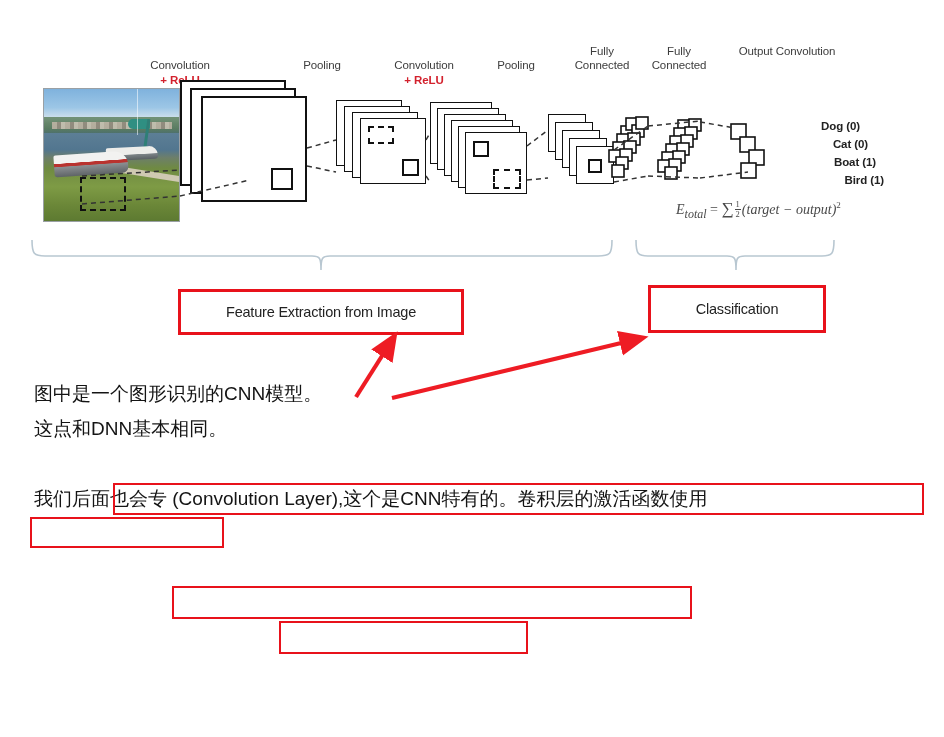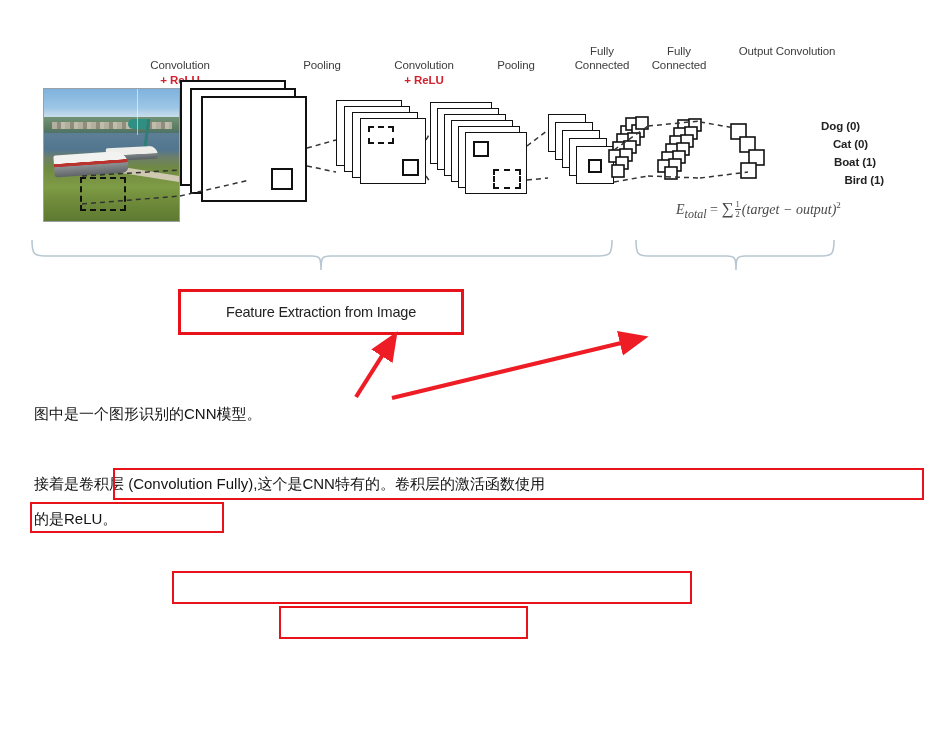--- a/index.html
+++ b/index.html
@@ -190,24 +190,24 @@
   }
   .frac .num { display: block; border-bottom: 1px solid #4a4a4a; padding: 0 1px; }
   .frac .den { display: block; padding: 0 1px; }
   .sup { font-size: 9px; vertical-align: super; font-style: normal; }
   .sub { font-size: 12px; vertical-align: sub; }
 
   
   #body-text {
     position: absolute;
     left: 34px;
-    top: 396px;
+    top: 376px;
     width: 890px;
     font-family: "Liberation Sans", sans-serif;
-    font-size: 15px;
+    font-size: 19px;
     color: #141414;
   }
   .para { position: relative; }
   .tline {
     height: 35px;
     line-height: 35px;
     white-space: nowrap;
     position: relative;
   }
   .spacer-line { height: 35px; }
@@ -368,42 +368,45 @@
   <svg id="brace-svg">
     <g fill="none" stroke="#b8c7d1" stroke-width="1.6">
       <path d="M32,4 C32,18 34,20 45,20 L312,20 C320,20 321,22 321,34 C321,22 322,20 330,20 L598,20 C610,20 612,18 612,4"></path>
       <path d="M636,4 C636,18 638,20 648,20 L727,20 C735,20 736,22 736,34 C736,22 737,20 745,20 L822,20 C832,20 834,18 834,4"></path>
     </g>
   </svg>
 
   <div class="section-box" id="feature-extraction-box">
     <span>Feature Extraction from Image</span>
   </div>
+  <div class="section-box" id="classification-box">
+    <span>Classification</span>
+  </div>
 
   <svg id="arrows-svg">
     <defs>
       <marker id="ah" markerWidth="7" markerHeight="7" refX="5.4" refY="3" orient="auto">
         <polygon points="0,0 7,3 0,6" fill="#ee1c24"></polygon>
       </marker>
     </defs>
     <line x1="356" y1="72" x2="394" y2="12" stroke="#ee1c24" stroke-width="4.2" marker-end="url(#ah)"></line>
     <line x1="392" y1="73" x2="642" y2="13" stroke="#ee1c24" stroke-width="4.2" marker-end="url(#ah)"></line>
   </svg>
 </div>
 
 <div id="body-text">
 
   <div class="para">
     <div class="tline">图中是一个图形识别的CNN模型。</div>
+    <div class="tline">这点和DNN基本相同。</div>
   </div>
 
   <div class="spacer-line"></div>
 
   <div class="para">
-    <div class="tline">接着是卷积层 (Convolution Fully),这个是CNN特有的。卷积层的激活函数使用</div>
-    <div class="tline">的是ReLU。</div>
+    <div class="tline">我们后面也会专 (Convolution Layer),这个是CNN特有的。卷积层的激活函数使用</div>
 
     <div class="hl" style="left:79px;  top:2px;  width:811px; height:32px;"></div>
     <div class="hl" style="left:-4px;  top:36px; width:194px; height:31px;"></div>
     <div class="hl" style="left:138px; top:105px; width:520px; height:33px;"></div>
     <div class="hl" style="left:245px; top:140px; width:249px; height:33px;"></div>
   </div>
 </div>
 
 </body></html>

